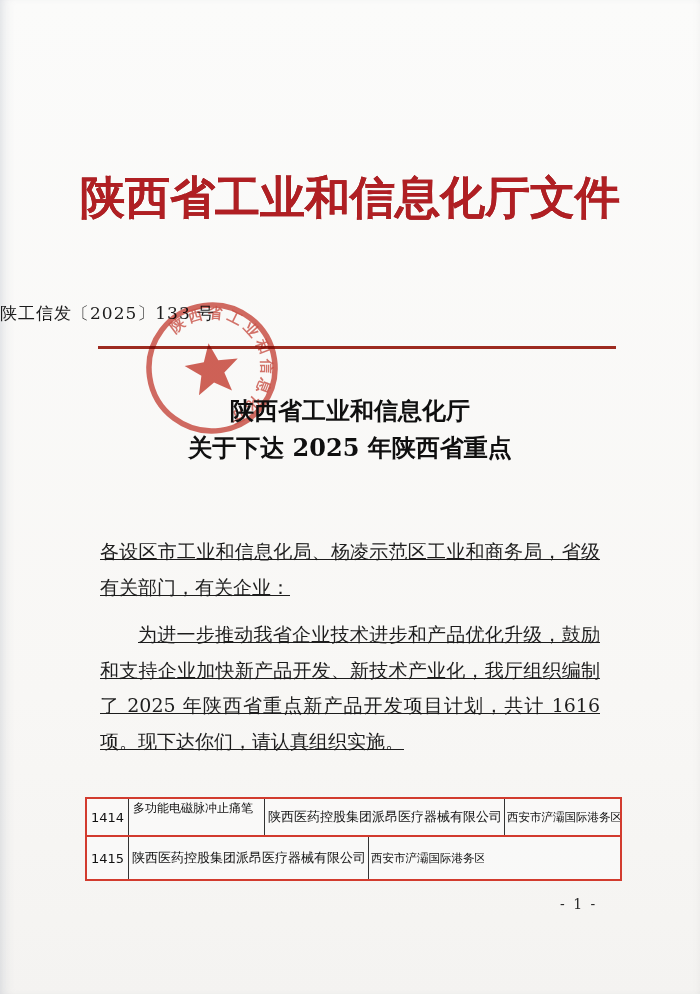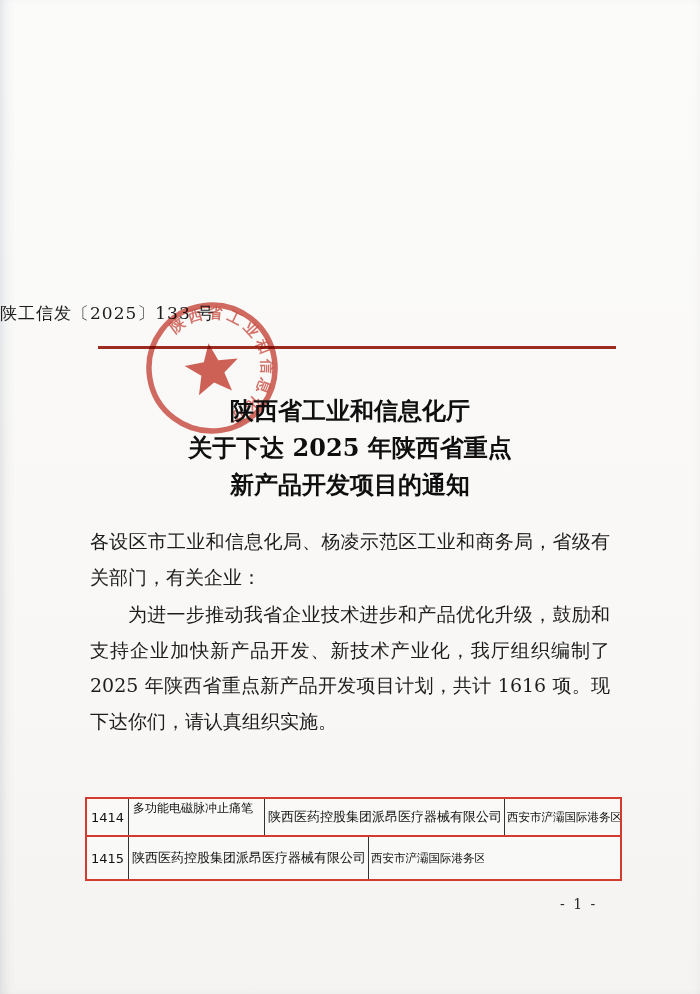--- a/index.html
+++ b/index.html
@@ -54,21 +54,21 @@
     white-space:nowrap;
   }
   .body-text{
     position:absolute;top:522px;left:88px;width:524px;
     font-size:19px;
     line-height:35.5px;
     text-align:justify;
     color:#1d1d1d;
     z-index:3;
   }
-  .body-text p{margin:2px;}
+  .body-text p{margin:12px;text-decoration:underline;}
   .body-text p.indent{text-indent:2em;}
   .proj-table{
     position:absolute;left:85px;top:797px;width:537px;
     z-index:4;
     font-family:"DejaVu Sans","Liberation Sans",sans-serif;
   }
   .t-row{
     display:flex;
     border:2px solid #d23b2e;
     background:rgba(255,255,255,.4);
@@ -91,20 +91,21 @@
   .page-number{
     position:absolute;top:896px;left:560px;
     font-size:14px;letter-spacing:2px;color:#2a2a2a;
   }
 </style>
 </head>
 <body>
 
 <div class="page">
 
+  <div class="header-title">陕西省工业和信息化厅文件</div>
 
   <div class="doc-number">陕工信发〔2025〕133 号</div>
 
   <div class="red-line"></div>
 
   <svg class="seal" viewBox="0 0 140 140">
     <defs>
       <path id="sealArc" d="M 70,70 m -50,0 a 50,50 0 1,1 100,0 a 50,50 0 1,1 -100,0"></path>
     </defs>
     <g transform="rotate(-8 70 70)">
@@ -112,21 +113,20 @@
       <polygon points="70,45 77.3,63.2 96.8,64.1 81.6,76.2 86.7,95.1 70,84.6 53.3,95.1 58.4,76.2 43.2,64.1 62.7,63.2" fill="#c63a2e" opacity=".9"></polygon>
       <text font-size="14.5" font-weight="700" fill="#c63a2e" opacity=".8" font-family="DejaVu Serif, Liberation Serif, serif" letter-spacing="4">
         <textPath href="#sealArc" startOffset="14%"><tspan>陕西省工业和信息化厅</tspan></textPath>
       </text>
     </g>
   </svg>
 
   <div class="title-block">
     <div>陕西省工业和信息化厅</div>
     <div>关于下达 2025 年陕西省重点</div>
-    <div>新产品开发项目的通知</div>
   </div>
 
   <div class="body-text">
     <p>各设区市工业和信息化局、杨凌示范区工业和商务局，省级有关部门，有关企业：</p>
     <p class="indent">为进一步推动我省企业技术进步和产品优化升级，鼓励和支持企业加快新产品开发、新技术产业化，我厅组织编制了 2025 年陕西省重点新产品开发项目计划，共计 1616 项。现下达你们，请认真组织实施。</p>
   </div>
 
   <div class="proj-table">
     <div class="t-row row-1">
       <div class="cell c-id">1414</div>

